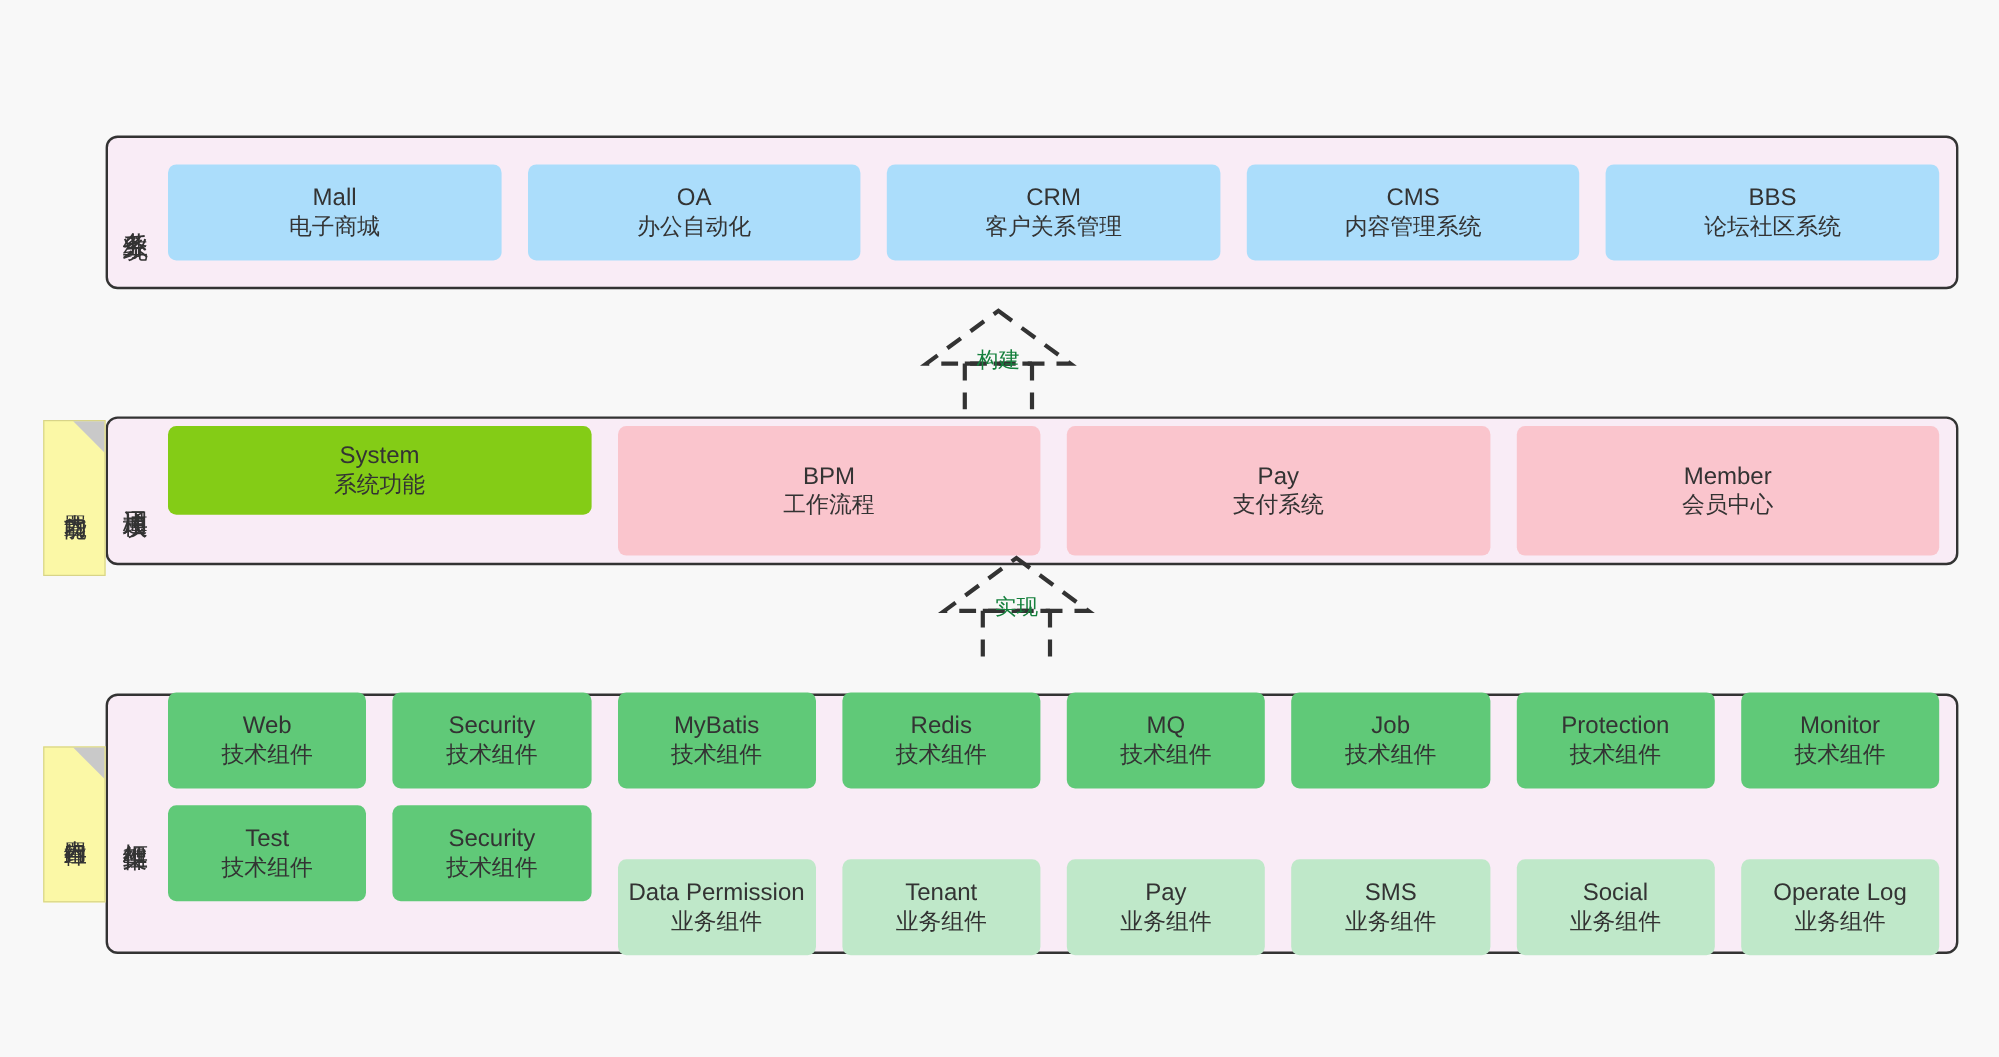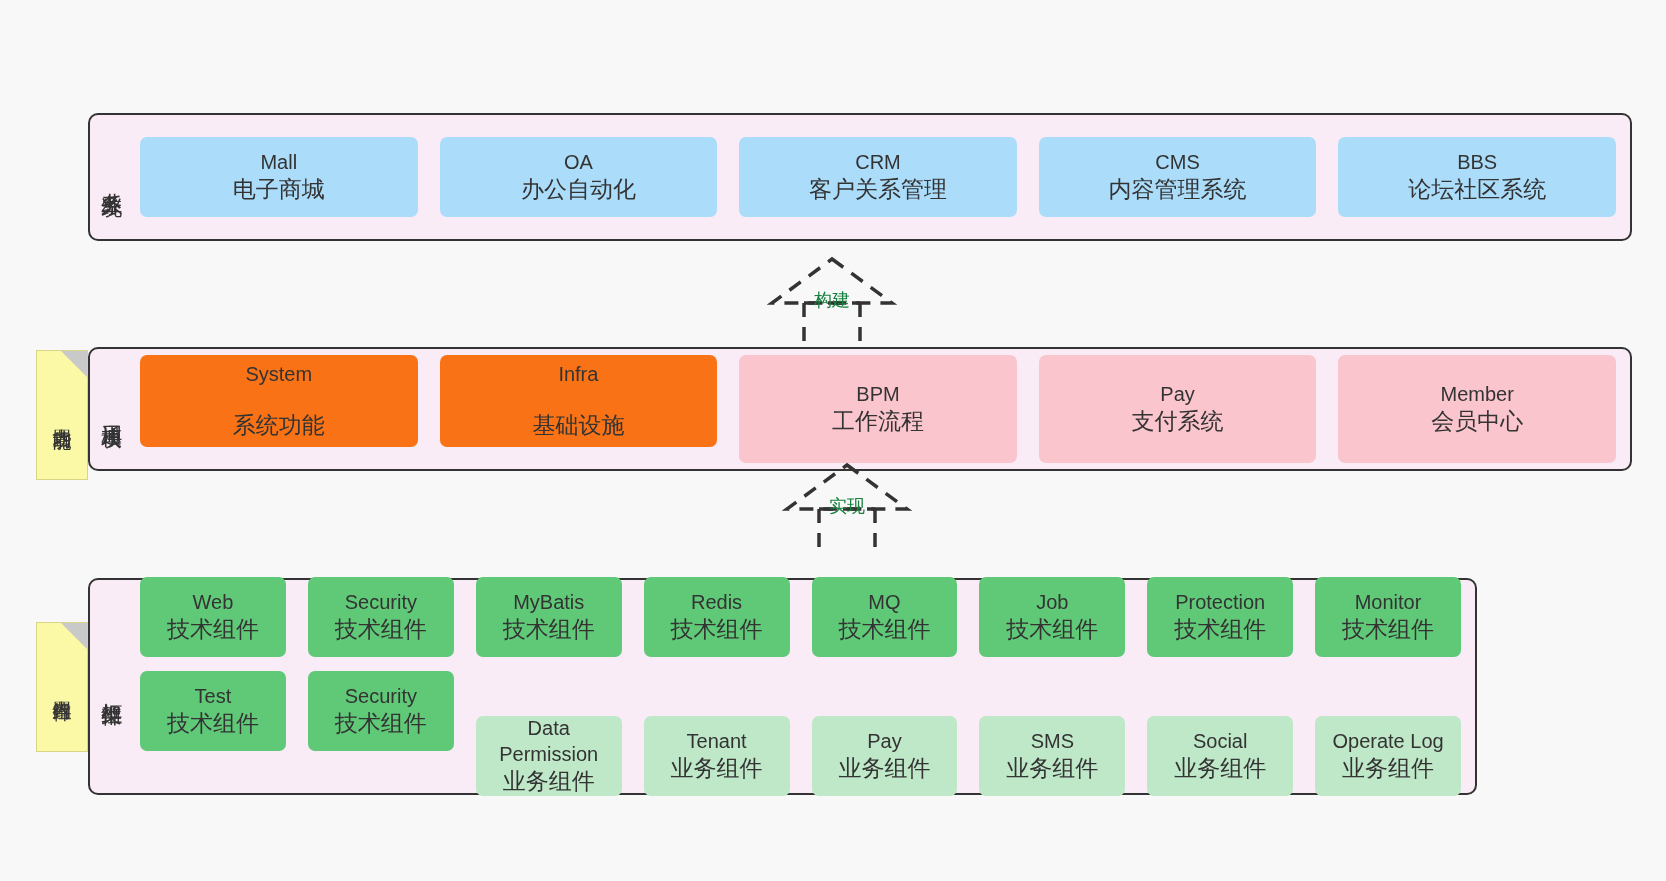--- a/index.html
+++ b/index.html
@@ -74,24 +74,24 @@
     display: flex;
     flex-direction: column;
     align-items: center;
     justify-content: center;
     text-align: center;
     box-sizing: border-box;
     line-height: 1.3;
     padding: 6px 4px;
   }
   .card .t1 { font-size: 20px; }
-  .card .t2 { font-size: 23px; font-family: Liberation Serif, serif; }
+  .card .t2 { font-size: 19px; font-family: Liberation Serif, serif; }
 
   .card.blue  { background: #abddfb; height: 80px; }
-  .card.red   { background: #f97316; height: 92px; justify-content: space-between; }
+  .card.red   { background: #84cc16; height: 74px; }
   .card.pink  { background: #fac5cd; height: 108px; }
   .card.green { background: #60c978; height: 80px; }
   .card.mint  { background: #bfe8c9; height: 80px; margin-top: 45px; }
 
   
   .note {
     position: absolute;
     background: #fbf8a6;
     border: 1px solid #d8d488;
     box-sizing: border-box;
@@ -179,24 +179,20 @@
     <span class="note-label">内置功能</span>
     <span class="fold"></span>
   </div>
   <div class="layer" id="layer-1" style="left:88px; top:347px; width:1544px; height:124px;">
     <div class="layer-title">通用模块</div>
     <div class="layer-body">
       <div class="row">
         <div class="card red">
           <span class="t1">System</span>
           <span class="t2">系统功能</span>
-        </div>
-        <div class="card red">
-          <span class="t1">Infra</span>
-          <span class="t2">基础设施</span>
         </div>
         <div class="card pink">
           <span class="t1">BPM</span>
           <span class="t2">工作流程</span>
         </div>
         <div class="card pink">
           <span class="t1">Pay</span>
           <span class="t2">支付系统</span>
         </div>
         <div class="card pink">
@@ -214,21 +210,21 @@
       <path d="M 108 48 L 108 95" fill="none" stroke="#333333" stroke-width="3.5" stroke-dasharray="14 10"></path>
       <path d="M 52 48 L 108 48" fill="none" stroke="#333333" stroke-width="3.5" stroke-dasharray="14 10"></path>
     </svg>
     <span class="arrow-label" style="left:62px; top:33px;">实现</span>
   </div>
 
   <div class="note" style="left:36px; top:622px; width:52px; height:130px;">
     <span class="note-label">内置组件</span>
     <span class="fold"></span>
   </div>
-  <div class="layer" id="layer-2" style="left:88px; top:578px; width:1389px; height:217px;">
+  <div class="layer" id="layer-2" style="left:88px; top:578px; width:1544px; height:217px;">
     <div class="layer-title">框架组件</div>
     <div class="layer-body">
 
       <div class="row">
         <div class="card green">
           <span class="t1">Web</span>
           <span class="t2">技术组件</span>
         </div>
         <div class="card green">
           <span class="t1">Security</span>

